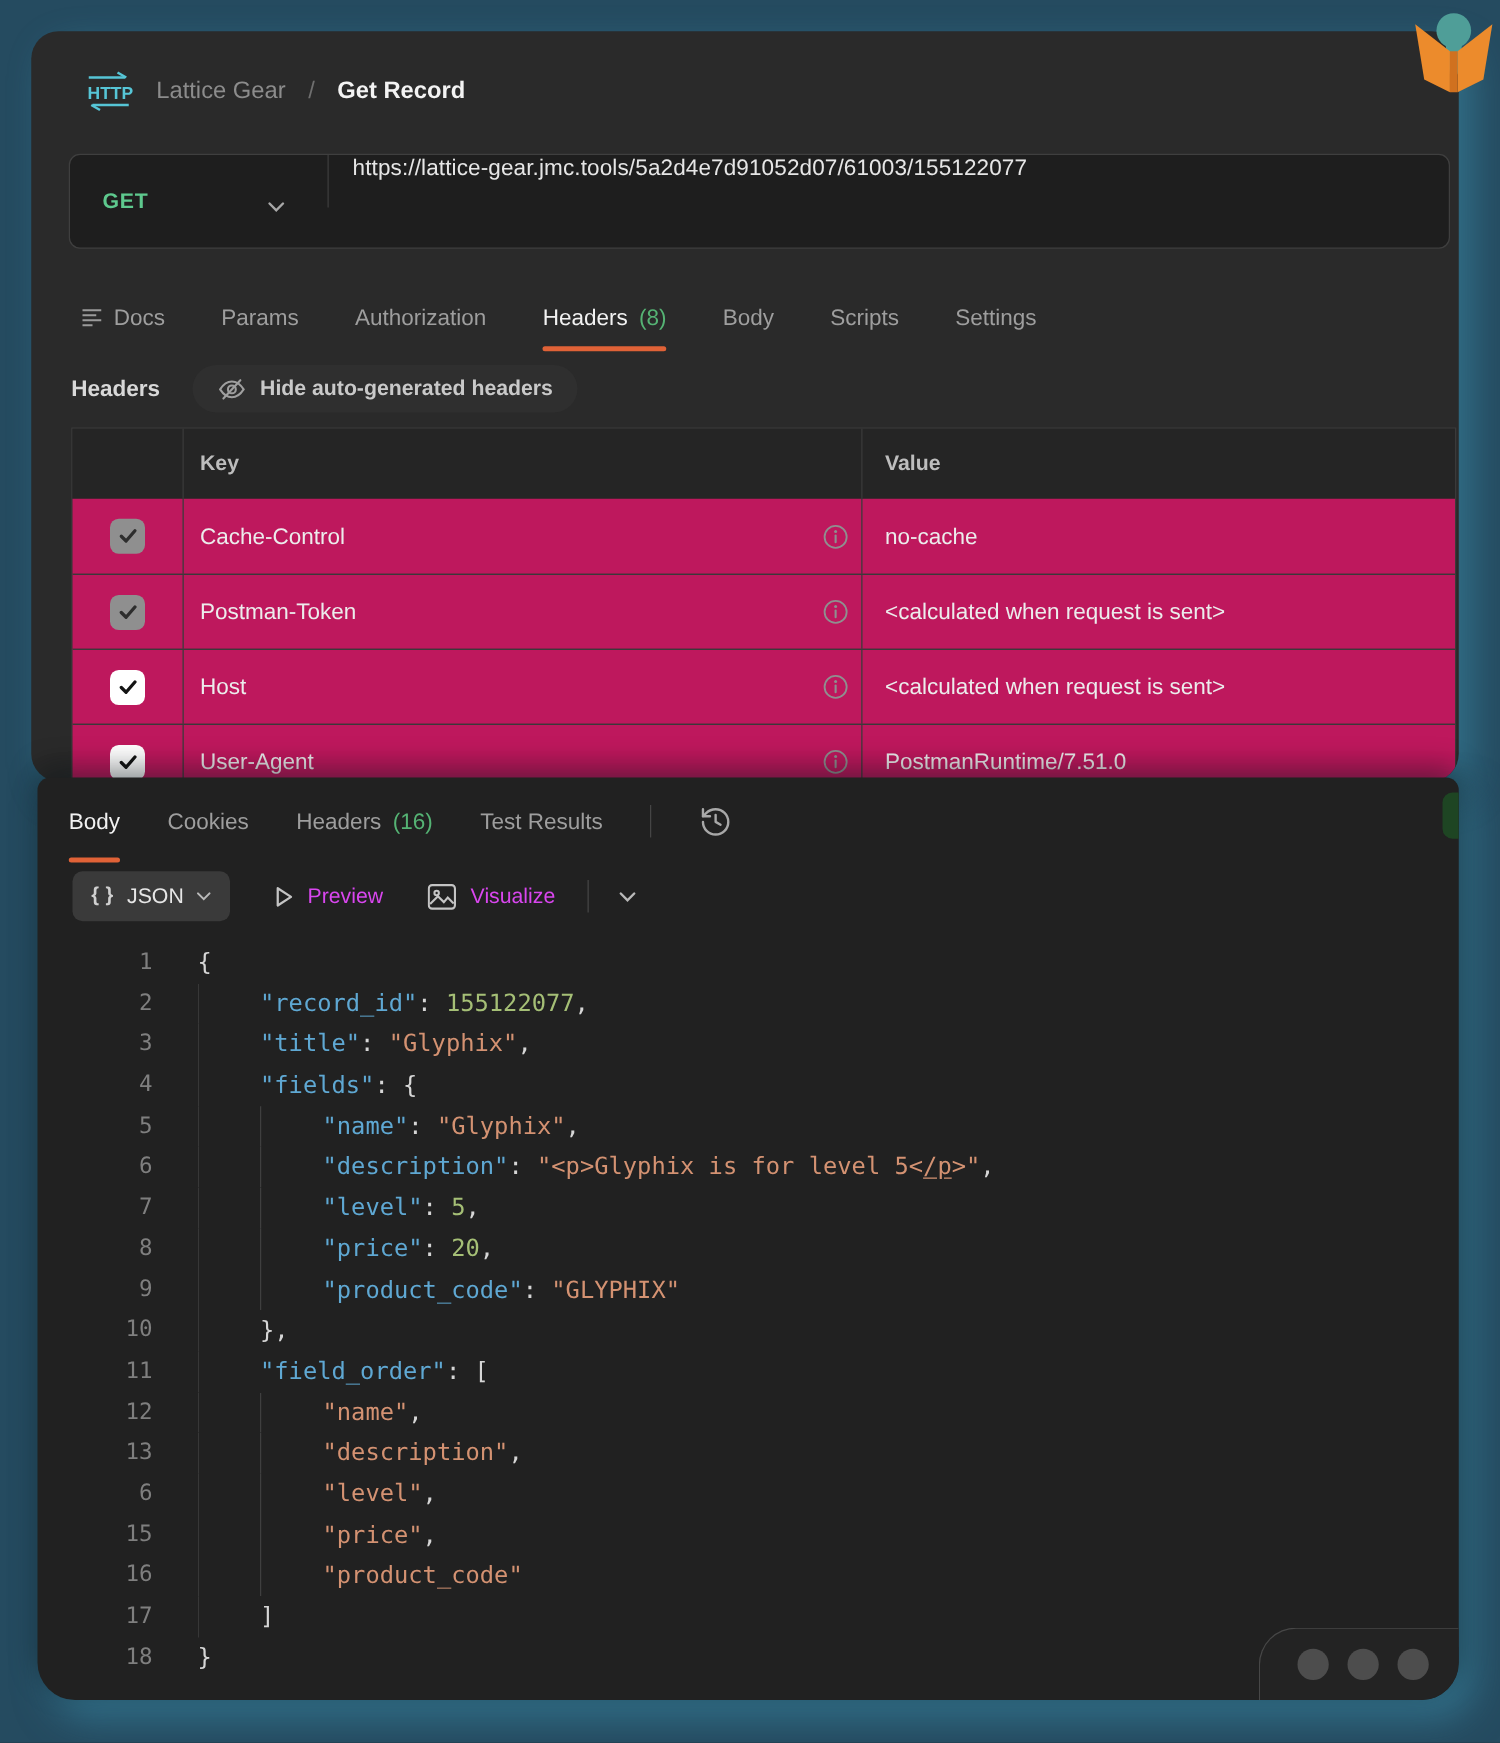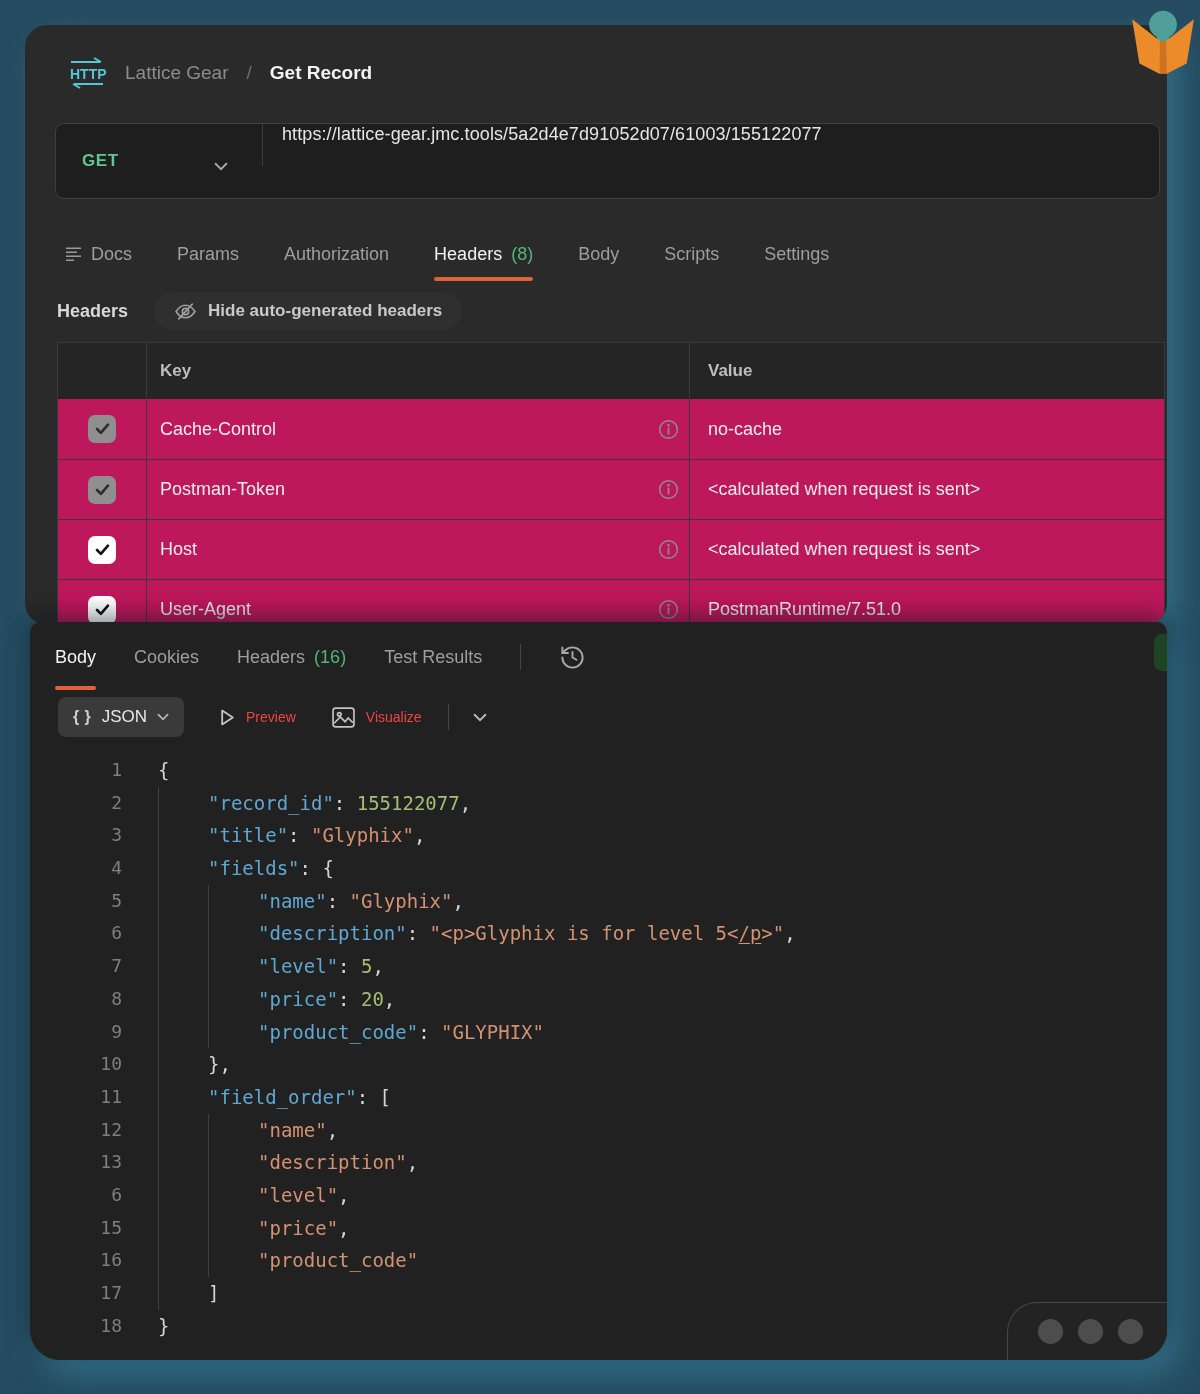--- a/index.html
+++ b/index.html
@@ -70,21 +70,21 @@
   .vdivider { width:1px; height:26px; background:#454545; }
   .history-btn { display:flex; align-items:center; cursor:pointer; }
   .status-badge-clip { position:absolute; right:0; top:12px; width:13px; height:37px; background:#1e4523; border-radius:8px 0 0 8px; }
 
   .resp-toolbar { position:absolute; left:28px; top:74px; height:42px; display:flex; align-items:center; }
   .format-btn {
     height:40px; background:#3a3a3a; border-radius:8px; padding:0 15px;
     display:flex; align-items:center; gap:10px; color:#e6e6e6; font-size:17px; cursor:pointer;
   }
   .braces-glyph { color:#d0d0d0; font-size:16px; font-weight:700; letter-spacing:1px; }
-  .toolbar-item { display:flex; align-items:center; gap:11px; color:#ef4444; font-size:14px; margin-left:36px; cursor:pointer; }
+  .toolbar-item { display:flex; align-items:center; gap:11px; color:#d946ef; font-size:17px; margin-left:36px; cursor:pointer; }
   .toolbar-divider { width:1px; height:26px; background:#454545; margin-left:26px; }
   .toolbar-chevron { margin-left:24px; cursor:pointer; display:flex; align-items:center; }
 
   .code-editor { position:absolute; left:0; top:132px; right:0; bottom:0; padding-left:28px;
     font-family:"DejaVu Sans Mono", monospace; font-size:19px; }
   .code-line { display:flex; height:32.7px; line-height:32.7px; white-space:pre; }
   .ln { width:64px; text-align:right; color:#7f7f7f; font-size:18px; flex:none; }
   .lc { margin-left:36px; flex:none; }
   .ind { display:inline-block; width:50px; height:32.7px; vertical-align:top; box-shadow:inset 1px 0 0 #3f3f3f; }
   .tok.p { color:#d6d6d6; }

